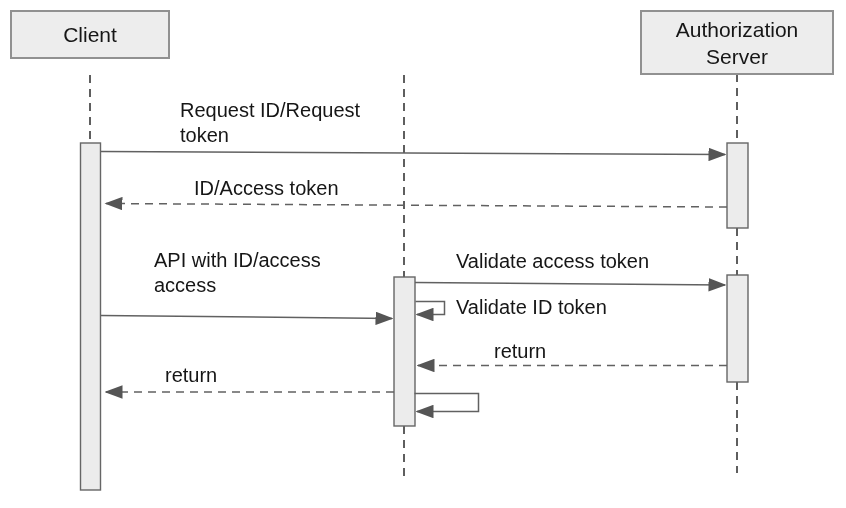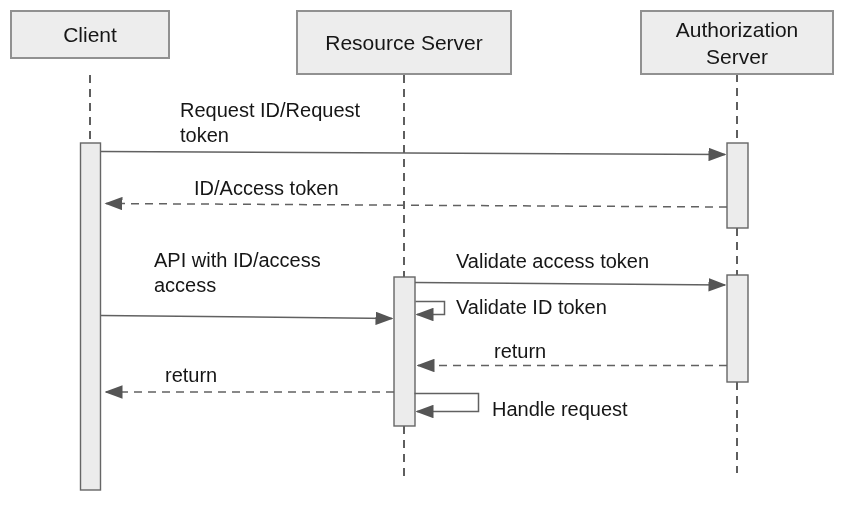--- a/index.html
+++ b/index.html
@@ -87,29 +87,25 @@
       <polyline points="415.5,301.5 444.5,301.5 444.5,314.5 417,314.5" marker-end="url(#arrow)"></polyline>
       <line x1="727" y1="365.5" x2="418" y2="365.5" stroke-dasharray="8 6" marker-end="url(#arrow)"></line>
       <line x1="394" y1="392" x2="106" y2="392" stroke-dasharray="8 6" marker-end="url(#arrow)"></line>
       <polyline points="414.5,393.5 478.5,393.5 478.5,411.5 417,411.5" marker-end="url(#arrow)"></polyline>
     </g>
   </svg>
 
   <div class="actor-box" style="left:10px; top:10px; width:160px; height:49px;">
     <span class="actor-label">Client</span>
   </div>
-  <div class="actor-box" style="left:296px; top:10px; width:216px; height:65px;">
-    <span class="actor-label">Resource Server</span>
-  </div>
   <div class="actor-box wrap" style="left:640px; top:10px; width:194px; height:65px;">
     <span class="actor-label">Authorization Server</span>
   </div>
 
   <div class="msg-label wrap" style="left:180px; top:98px;">Request ID/Request token</div>
   <div class="msg-label" style="left:155px; top:176px;margin-left:39px;">ID/Access token</div>
   <div class="msg-label wrap" style="left:154px; top:248px;">API with ID/access access</div>
   <div class="msg-label" style="left:456px; top:249px;">Validate access token</div>
   <div class="msg-label" style="left:456px; top:295px;">Validate ID token</div>
   <div class="msg-label" style="left:494px; top:339px;">return</div>
   <div class="msg-label" style="left:165px; top:363px;">return</div>
-  <div class="msg-label" style="left:492px; top:397px;">Handle request</div>
 
 </div>
 
 </body></html>

